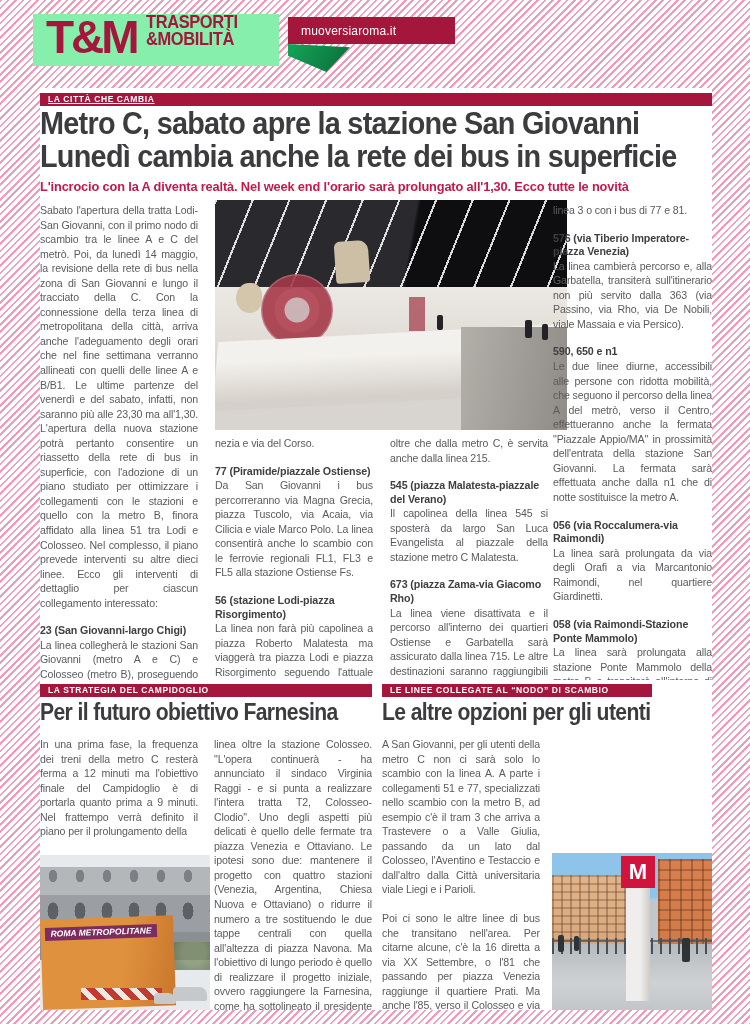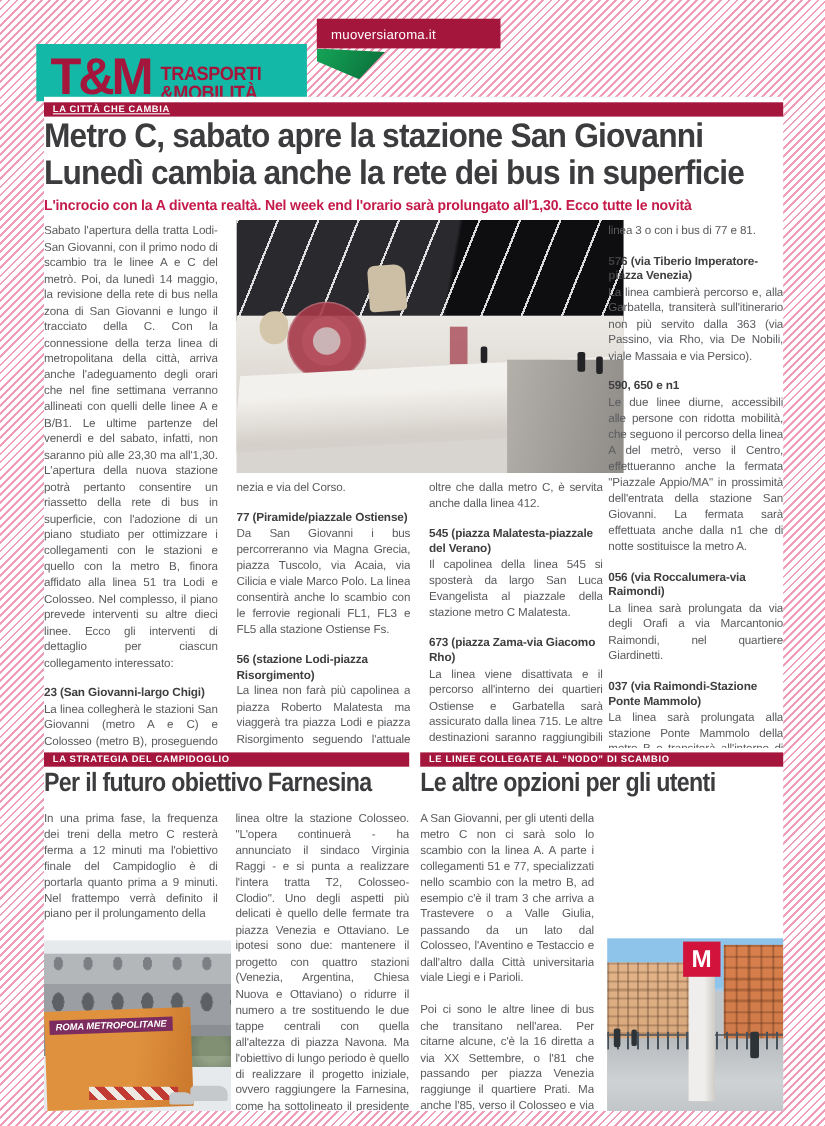--- a/index.html
+++ b/index.html
@@ -7,22 +7,22 @@
   body{
     position:relative;
     font-family:"Liberation Sans", sans-serif;
     background:
       repeating-linear-gradient(135deg, #ee9cb7 0 1.8px, #ffffff 1.8px 5.2px);
     overflow:hidden;
   }
 
   
   .logo-box{
-    position:absolute; left:33px; top:40px; width:246px; height:52px;
-    background:#14b8a6; display:flex; align-items:flex-end; padding-left:13px; gap:9px;
+    position:absolute; left:33px; top:14px; width:246px; height:52px;
+    background:#86efac; display:flex; align-items:flex-start; padding-left:13px; gap:9px;
   }
   .logo-tm{
     font-size:46px; font-weight:800; color:#a5163c; letter-spacing:-3px;
     line-height:46px; transform:scaleY(1.02); white-space:nowrap;
   }
   .logo-sub{
     color:#a5163c; font-weight:700; font-size:17.5px; line-height:16.5px;
     letter-spacing:-0.4px; transform:scaleX(.94); transform-origin:left center;
     white-space:nowrap;
   }
@@ -242,35 +242,35 @@
   </div>
 
   <div class="colbox abs" style="left:175px; top:348px; width:158px; height:244px;">
       <div class="bp">nezia e via del Corso.</div>
       <div class="bh">77 (Piramide/piazzale Ostiense)</div>
       <div class="bp">Da San Giovanni i bus percorreranno via Magna Grecia, piazza Tuscolo, via Acaia, via Cilicia e viale Marco Polo. La linea consentirà anche lo scambio con le ferrovie regionali FL1, FL3 e FL5 alla stazione Ostiense Fs.</div>
       <div class="bh">56 (stazione Lodi-piazza Risorgimento)</div>
       <div class="bp">La linea non farà più capolinea a piazza Roberto Malatesta ma viaggerà tra piazza Lodi e piazza Risorgimento seguendo l'attuale percorso. La tratta Malatesta-Lodi</div>
     </div>
   <div class="colbox abs" style="left:350px; top:348px; width:158px; height:244px;">
-      <div class="bp">oltre che dalla metro C, è servita anche dalla linea 412.</div>
+      <div class="bp">oltre che dalla metro C, è servita anche dalla linea 215.</div>
       <div class="bh">545 (piazza Malatesta-piazzale del Verano)</div>
       <div class="bp">Il capolinea della linea 545 si sposterà da largo San Luca Evangelista al piazzale della stazione metro C Malatesta.</div>
       <div class="bh">673 (piazza Zama-via Giacomo Rho)</div>
       <div class="bp">La linea viene disattivata e il percorso all'interno dei quartieri Ostiense e Garbatella sarà assicurato dalla linea 715. Le altre destinazioni saranno raggiungibili con la metro B, con i tram della</div>
     </div>
   <div class="colbox abs" style="left:513px; top:115px; width:159px; height:477px;">
       <div class="bp">linea 3 o con i bus di 77 e 81.</div>
       <div class="bh">576 (via Tiberio Imperatore-piazza Venezia)</div>
       <div class="bp">La linea cambierà percorso e, alla Garbatella, transiterà sull'itinerario non più servito dalla 363 (via Passino, via Rho, via De Nobili, viale Massaia e via Persico).</div>
       <div class="bh">590, 650 e n1</div>
       <div class="bp">Le due linee diurne, accessibili alle persone con ridotta mobilità, che seguono il percorso della linea A del metrò, verso il Centro, effettueranno anche la fermata "Piazzale Appio/MA" in prossimità dell'entrata della stazione San Giovanni. La fermata sarà effettuata anche dalla n1 che di notte sostituisce la metro A.</div>
       <div class="bh">056 (via Roccalumera-via Raimondi)</div>
       <div class="bp">La linea sarà prolungata da via degli Orafi a via Marcantonio Raimondi, nel quartiere Giardinetti.</div>
-      <div class="bh">037 (via Raimondi-Stazione Ponte Mammolo)</div>
+      <div class="bh">058 (via Raimondi-Stazione Ponte Mammolo)</div>
       <div class="bp">La linea sarà prolungata alla stazione Ponte Mammolo della metro B e transiterà all'interno di Tor Sapienza e in viale Palmiro Togliatti</div>
     </div>
 
   <div class="kicker abs" style="left:0; top:596px; width:332px;">LA STRATEGIA DEL CAMPIDOGLIO</div>
   <div class="headline-sm abs" style="left:0; top:611px;">Per il futuro obiettivo Farnesina</div>
   <div class="colbox abs" style="left:0; top:649px; width:158px; height:116px;">
       <div class="bp">In una prima fase, la frequenza dei treni della metro C resterà ferma a 12 minuti ma l'obiettivo finale del Campidoglio è di portarla quanto prima a 9 minuti. Nel frattempo verrà definito il piano per il prolungamento della</div>
     </div>
 
   <div class="photo ph-col abs" style="left:0; top:767px; width:170px; height:155px;">
@@ -282,21 +282,21 @@
     <div class="banner">ROMA METROPOLITANE</div>
     <div class="hazard"></div>
     <div class="car" style="right:2%; bottom:6%; width:34px; height:14px;"></div>
     <div class="car" style="right:20%; bottom:4%; width:22px; height:11px;"></div>
   </div>
 
   <div class="colbox abs" style="left:174px; top:649px; width:158px; height:273px;">
       <div class="bp">linea oltre la stazione Colosseo. "L'opera continuerà - ha annunciato il sindaco Virginia Raggi - e si punta a realizzare l'intera tratta T2, Colosseo-Clodio". Uno degli aspetti più delicati è quello delle fermate tra piazza Venezia e Ottaviano. Le ipotesi sono due: mantenere il progetto con quattro stazioni (Venezia, Argentina, Chiesa Nuova e Ottaviano) o ridurre il numero a tre sostituendo le due tappe centrali con quella all'altezza di piazza Navona. Ma l'obiettivo di lungo periodo è quello di realizzare il progetto iniziale, ovvero raggiungere la Farnesina, come ha sottolineato il presidente della Commissione Mobilità, Enrico Stefàno</div>
     </div>
 
-  <div class="kicker abs" style="left:342px; top:596px; width:330px;">LE LINEE COLLEGATE AL “NODO” DI SCAMBIO</div>
+  <div class="kicker abs" style="left:342px; top:596px; width:270px;">LE LINEE COLLEGATE AL “NODO” DI SCAMBIO</div>
   <div class="headline-sm abs" style="left:342px; top:611px;">Le altre opzioni per gli utenti</div>
   <div class="colbox abs" style="left:342px; top:649px; width:158px; height:273px;">
       <div class="bp">A San Giovanni, per gli utenti della metro C non ci sarà solo lo scambio con la linea A. A parte i collegamenti 51 e 77, specializzati nello scambio con la metro B, ad esempio c'è il tram 3 che arriva a Trastevere o a Valle Giulia, passando da un lato dal Colosseo, l'Aventino e Testaccio e dall'altro dalla Città universitaria viale Liegi e i Parioli.</div>
       <div class="bp">Poi ci sono le altre linee di bus che transitano nell'area. Per citarne alcune, c'è la 16 diretta a via XX Settembre, o l'81 che passando per piazza Venezia raggiunge il quartiere Prati. Ma anche l'85, verso il Colosseo e via del Tritone, l'87 verso corso Vittorio Emanuele, la 218 diretta al</div>
     </div>
 
   <div class="photo ph-tot abs" style="left:512px; top:765px; width:160px; height:157px;">
     <div class="bldg-l"></div>
     <div class="bldg-r"></div>
     <div class="plaza"></div>

